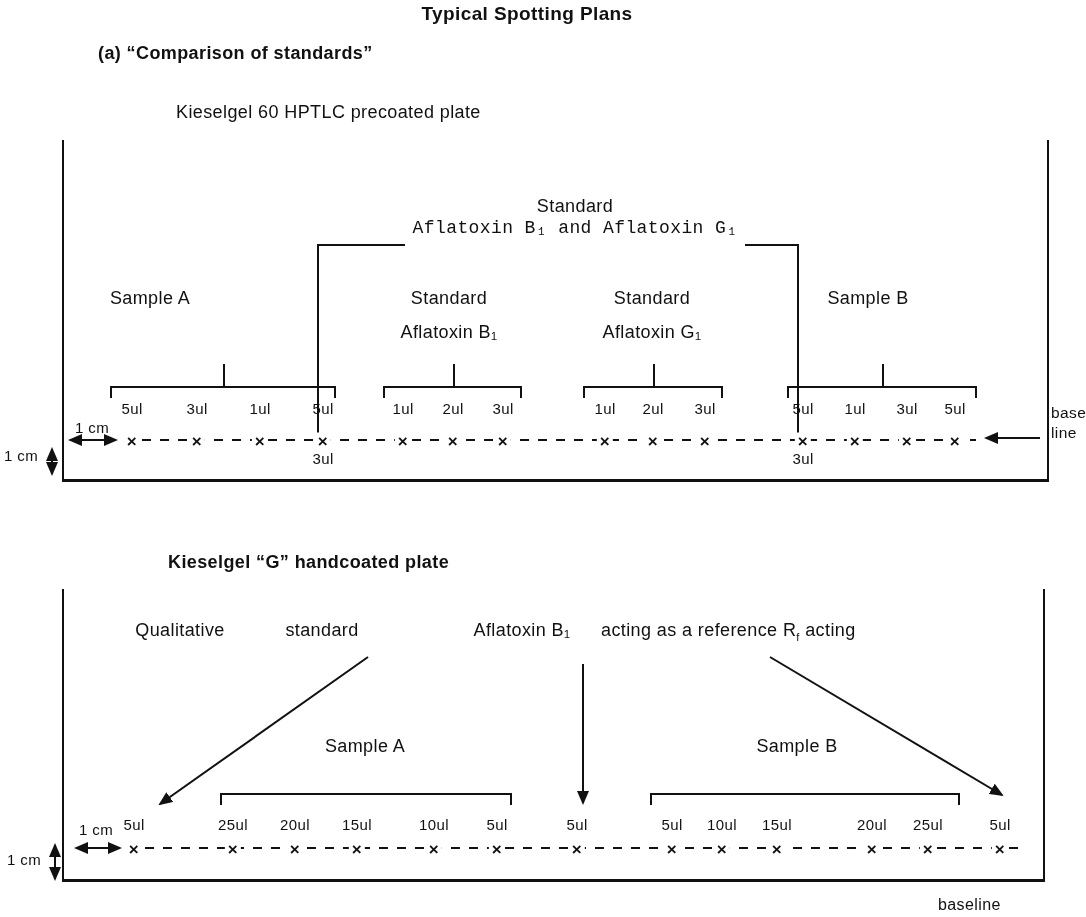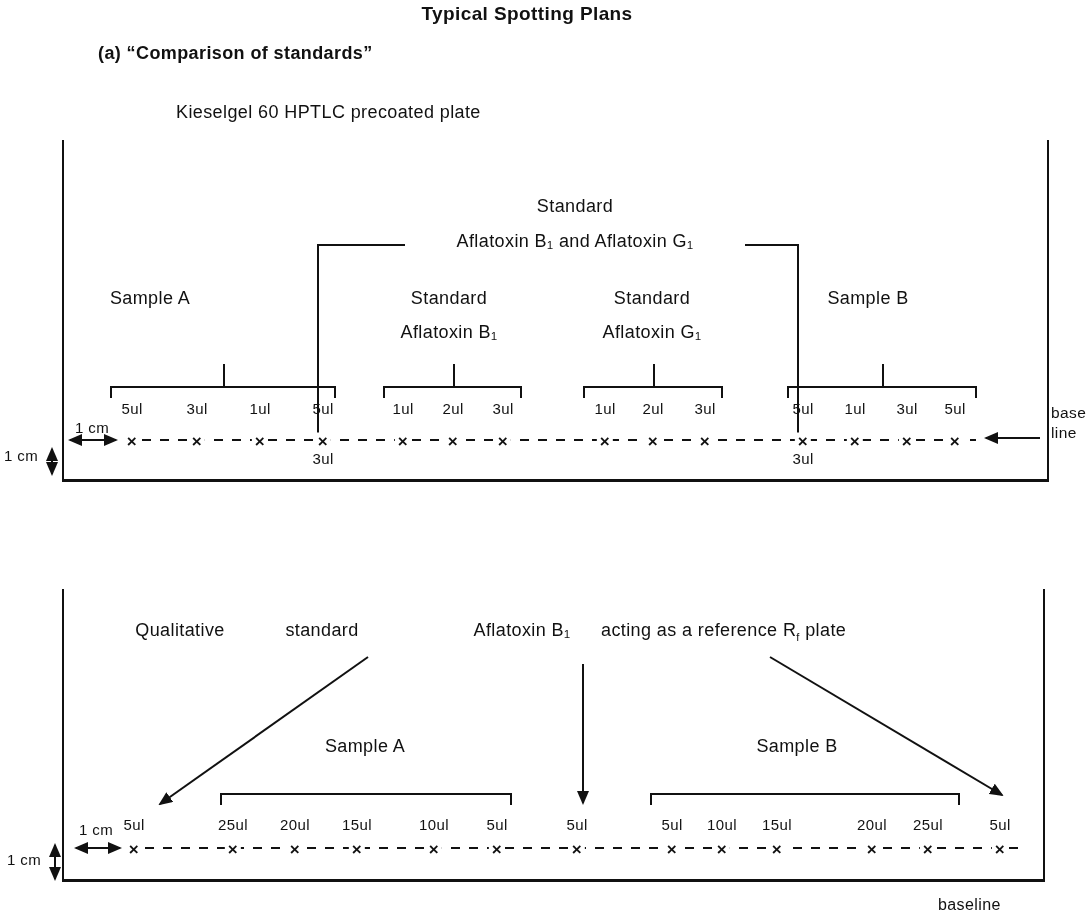--- a/index.html
+++ b/index.html
@@ -30,40 +30,41 @@
   <div class="t ctr bold" style="left:527px;top:3px;font-size:19px;">Typical Spotting Plans</div>
 
   <div class="t" style="left:98px;top:43px;font-weight:bold;">(a) “Comparison of standards”</div>
   <div class="t" style="left:176px;top:102px;">Kieselgel 60 HPTLC precoated plate</div>
 
   <div class="lv" style="left:62px;top:140px;height:342px;"></div>
   <div class="lv" style="left:1047px;top:140px;height:342px;"></div>
   <div class="lh" style="left:62px;top:479px;width:987px;height:3px;"></div>
 
   <div class="t ctr" style="left:575px;top:196px;">Standard</div>
-  <div class="t ctr" style="left:575px;top:231px;">Aflatoxin B₁ and Aflatoxin G₁</div>
+  <div class="t ctr" style="left:575px;top:218px;font-family:Liberation Mono, monospace;">Aflatoxin B₁ and Aflatoxin G₁</div>
   <div class="lh" style="left:317px;top:244px;width:88px;"></div>
   <div class="lh" style="left:745px;top:244px;width:54px;"></div>
   <div class="lv" style="left:317px;top:244px;height:192px;"></div>
   <div class="lv" style="left:797px;top:244px;height:192px;"></div>
 
   <div class="dash" style="left:124px;top:439px;width:852px;"></div>
   <div class="t small" style="left:66px;top:419px;width:52px;text-align:center;">1 cm</div>
   <div class="t small" style="left:4px;top:447px;">1 cm</div>
   <div class="wraplbl" style="left:1051px;top:403px;">base line</div>
 
+  <div class="t bold" style="left:168px;top:552px;">Kieselgel “G” handcoated plate</div>
 
   <div class="lv" style="left:62px;top:589px;height:293px;"></div>
   <div class="lv" style="left:1043px;top:589px;height:293px;"></div>
   <div class="lh" style="left:62px;top:879px;width:983px;height:3px;"></div>
 
   <div class="t ctr" style="left:180px;top:620px;">Qualitative</div>
   <div class="t ctr" style="left:322px;top:620px;">standard</div>
   <div class="t ctr" style="left:522px;top:620px;">Aflatoxin B₁</div>
-  <div class="t" style="left:601px;top:620px;"><span>acting as a reference R</span><sub>f</sub><span> plate</span></div>
+  <div class="t" style="left:601px;top:620px;"><span>acting as a reference R</span><sub>f</sub><span> acting</span></div>
 
   <div class="dash" style="left:127px;top:847px;width:895px;"></div>
   <div class="t small" style="left:70px;top:821px;width:52px;text-align:center;">1 cm</div>
   <div class="t small" style="left:7px;top:851px;">1 cm</div>
   <div class="t" style="left:938px;top:896px;font-size:16px;">baseline</div>
 
   <svg id="overlay" width="1086" height="917" viewBox="0 0 1086 917">
     <defs>
       <marker id="ah" orient="auto-start-reverse" markerUnits="userSpaceOnUse" markerWidth="14" markerHeight="12" refX="12" refY="6">
         <path d="M0,0 L14,6 L0,12 Z" fill="#111"></path>

